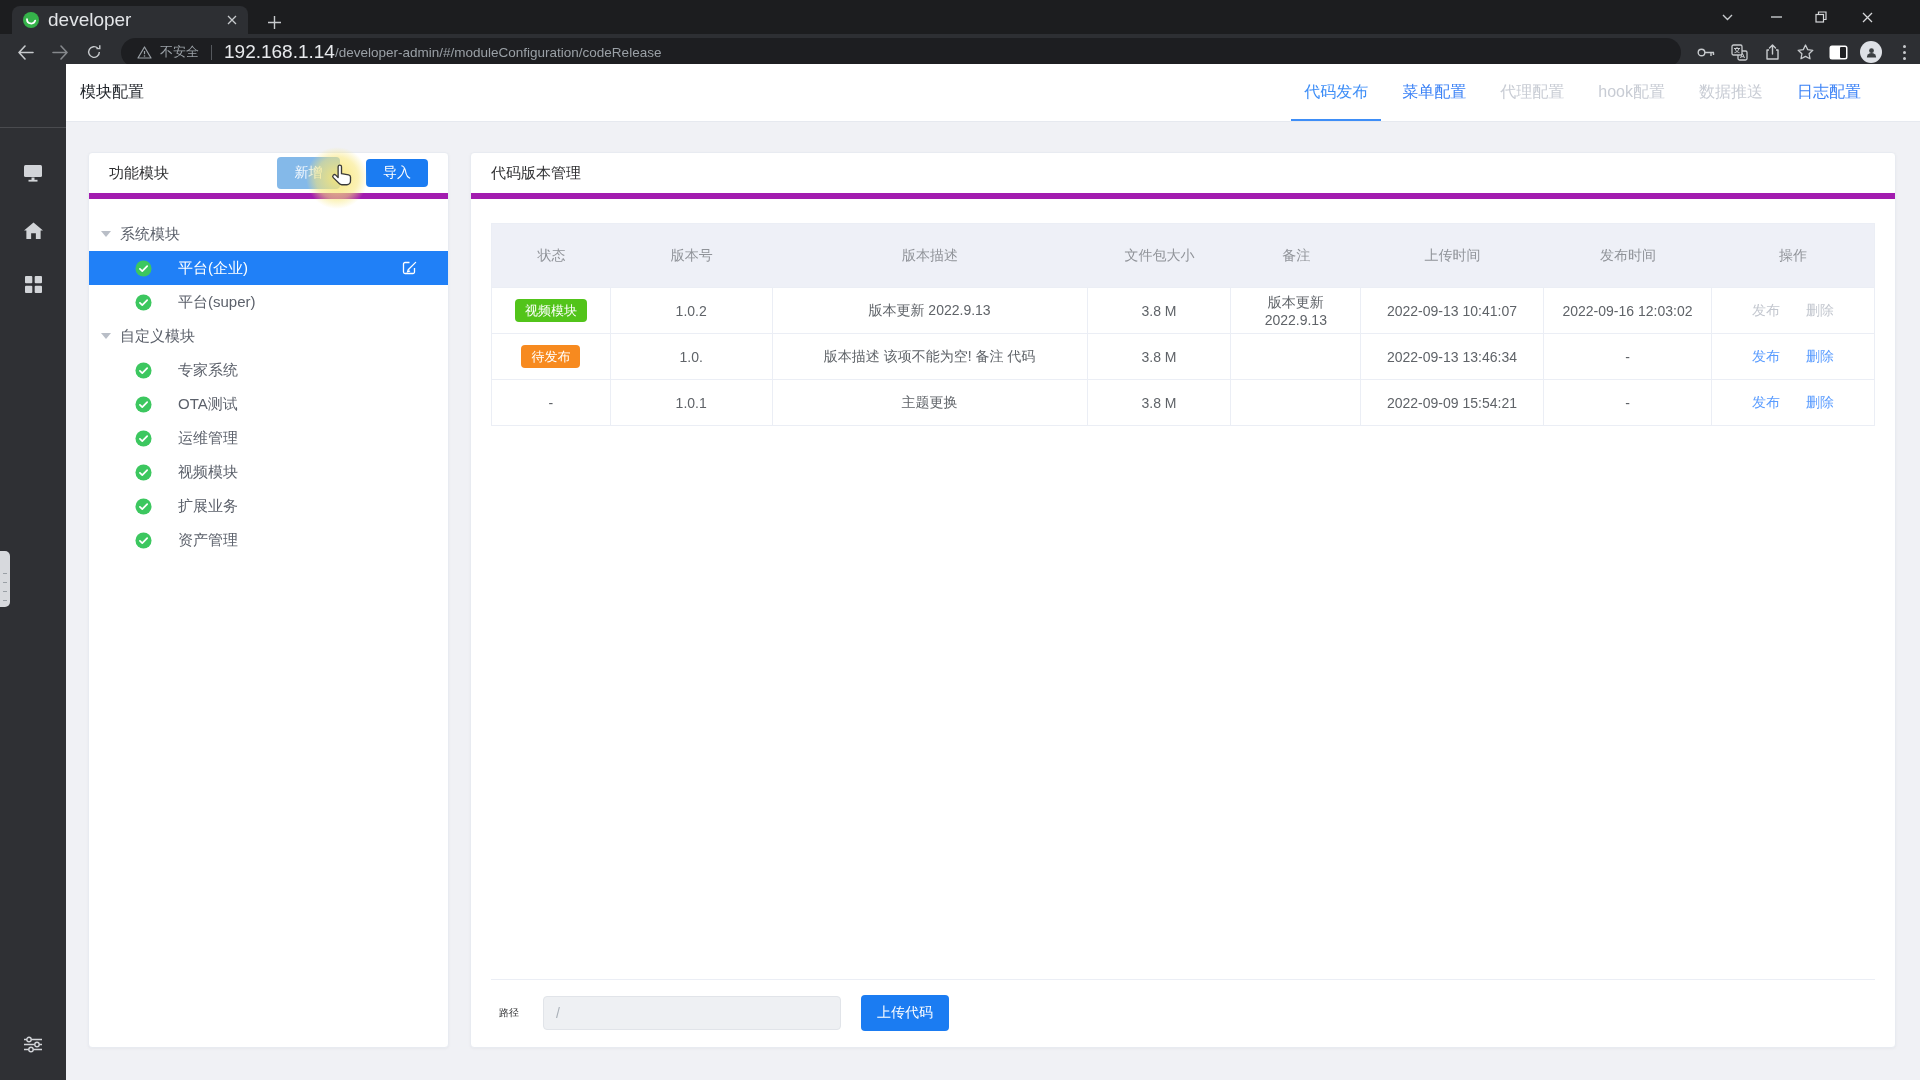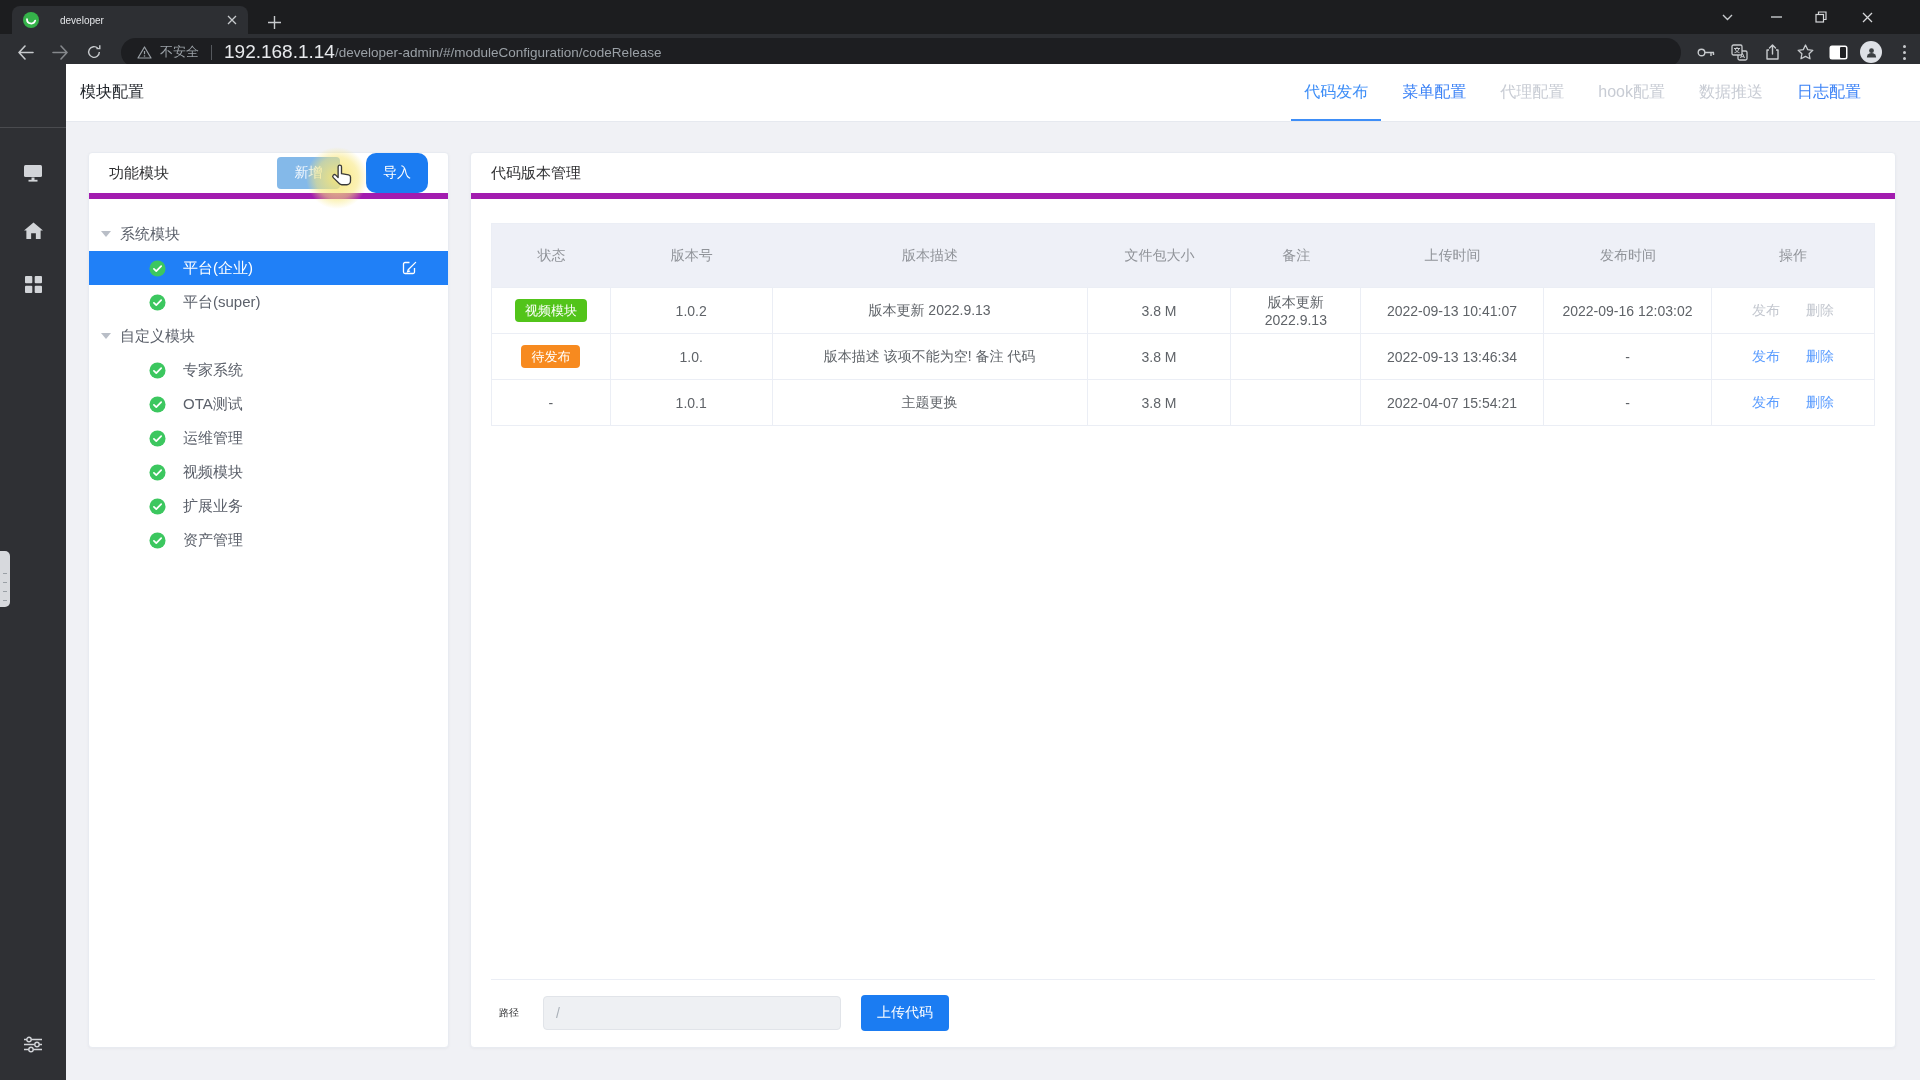--- a/index.html
+++ b/index.html
@@ -14,21 +14,21 @@
   *{margin:0;padding:0;box-sizing:border-box;}
   html,body{width:1920px;height:1080px;overflow:hidden;}
   body{font-family:"Liberation Sans","DejaVu Sans",sans-serif;background:#f0f1f5;position:relative;}
   .abs{position:absolute;}
   svg{display:block;}
 
   
   .tabstrip{left:0;top:0;width:1920px;height:34px;background:#1c1d1f;}
   .browser-tab{left:12px;top:6px;width:236px;height:28px;background:#2d2f33;border-radius:8px 8px 0 0;
     display:flex;align-items:center;padding:0 8px 0 10px;}
-  .tab-title{color:#e3e5e8;font-size:10px;margin-left:20px;flex:1;white-space:nowrap;overflow:hidden;}
+  .tab-title{color:#e3e5e8;font-size:19px;margin-left:8px;flex:1;white-space:nowrap;overflow:hidden;}
   .favicon{width:18px;height:18px;flex:0 0 18px;}
   .tab-close{width:16px;height:16px;display:flex;align-items:center;justify-content:center;border-radius:50%;}
   .newtab-btn{left:262px;top:10px;width:24px;height:24px;display:flex;align-items:center;justify-content:center;border-radius:50%;}
   .win-btn{top:2px;width:40px;height:30px;display:flex;align-items:center;justify-content:center;}
   .win-chevron{left:1707px;} .win-min{left:1756px;} .win-max{left:1801px;} .win-close{left:1847px;}
 
   .toolbar{left:0;top:34px;width:1920px;height:36px;background:#2d2f33;display:flex;align-items:center;}
   .nav-btn{width:30px;height:30px;display:flex;align-items:center;justify-content:center;border-radius:50%;flex:0 0 30px;}
   .nav-back{margin-left:10px;} .nav-fwd{margin-left:5px;} .nav-reload{margin-left:4px;}
   .omnibox{margin-left:12px;width:1560px;height:29px;border-radius:15px;background:#1d1e21;
@@ -65,30 +65,30 @@
 
   
   .content{left:66px;top:128px;width:1854px;height:952px;background:#f0f1f5;}
   .card{position:absolute;background:#fff;border:1px solid #e8ebf1;border-radius:4px;box-shadow:0 1px 3px rgba(0,0,0,.04);}
   .left-card{left:22px;top:24px;width:361px;height:896px;}
   .right-card{left:404px;top:24px;width:1426px;height:896px;}
   .panel-head{height:46px;border-bottom:6px solid #a21caf;display:flex;align-items:center;padding:0 20px;position:relative;}
   .panel-title{font-size:15px;font-weight:500;color:#303133;}
   .btn{border:none;border-radius:4px;color:#fff;font-size:14px;font-family:inherit;cursor:pointer;display:flex;align-items:center;justify-content:center;}
   .btn-add{margin-left:auto;width:63px;height:32px;background:#84b9e9;color:rgba(255,255,255,.92);}
-  .btn-import{margin-left:26px;width:62px;height:40px;background:var(--accent-blue);border-radius:10px;}
+  .btn-import{margin-left:26px;width:62px;height:28px;background:var(--accent-blue);}
   .cursor-highlight{position:absolute;left:217px;top:-6px;width:62px;height:62px;border-radius:50%;z-index:5;pointer-events:none;
     background:radial-gradient(closest-side,rgba(248,230,120,.95),rgba(248,230,120,.55) 68%,rgba(248,230,120,0));}
   .hand-cursor{position:absolute;left:240px;top:11px;z-index:6;pointer-events:none;}
 
   
   .tree{padding-top:18px;}
   .tree-row{height:34px;display:flex;align-items:center;font-size:15px;color:#5c616b;cursor:pointer;position:relative;}
   .tree-row.group{padding-left:12px;gap:9px;}
-  .tree-row.item{padding-left:60px;gap:17px;}
+  .tree-row.item{padding-left:46px;gap:26px;}
   .tree-row.selected{background:var(--selected-row-blue);color:#fff;}
   .caret{width:0;height:0;border-left:5px solid transparent;border-right:5px solid transparent;border-top:6px solid #b9bec7;}
   .check-icon{color:var(--check-green);}
   .edit-btn{position:absolute;right:30px;top:9px;}
 
   
   .vtable{margin:24px 20px 0 20px;border:1px solid #ebeef5;}
   .thead{display:flex;height:63px;background:#eef0f7;align-items:center;}
   .th{font-size:14px;color:#909399;font-weight:500;text-align:center;}
   .trow{display:flex;height:46px;align-items:center;border-top:1px solid #ebeef5;background:#fff;}
@@ -419,21 +419,21 @@
       </div>
 
       <div class="trow actions-on">
         <span class="cell c0">
             <span class="badge badge-none">-</span>
           </span>
         <span class="cell c1">1.0.1</span>
         <span class="cell c2">主题更换</span>
         <span class="cell c3">3.8 M</span>
         <span class="cell c4"></span>
-        <span class="cell c5">2022-04-07 15:54:21</span>
+        <span class="cell c5">2022-09-09 15:54:21</span>
         <span class="cell c6">-</span>
         <span class="cell c7">
           <span class="ops">
             <span class="op-link">发布</span>
             <span class="op-link">删除</span>
           </span>
         </span>
       </div>
     </div>
 

